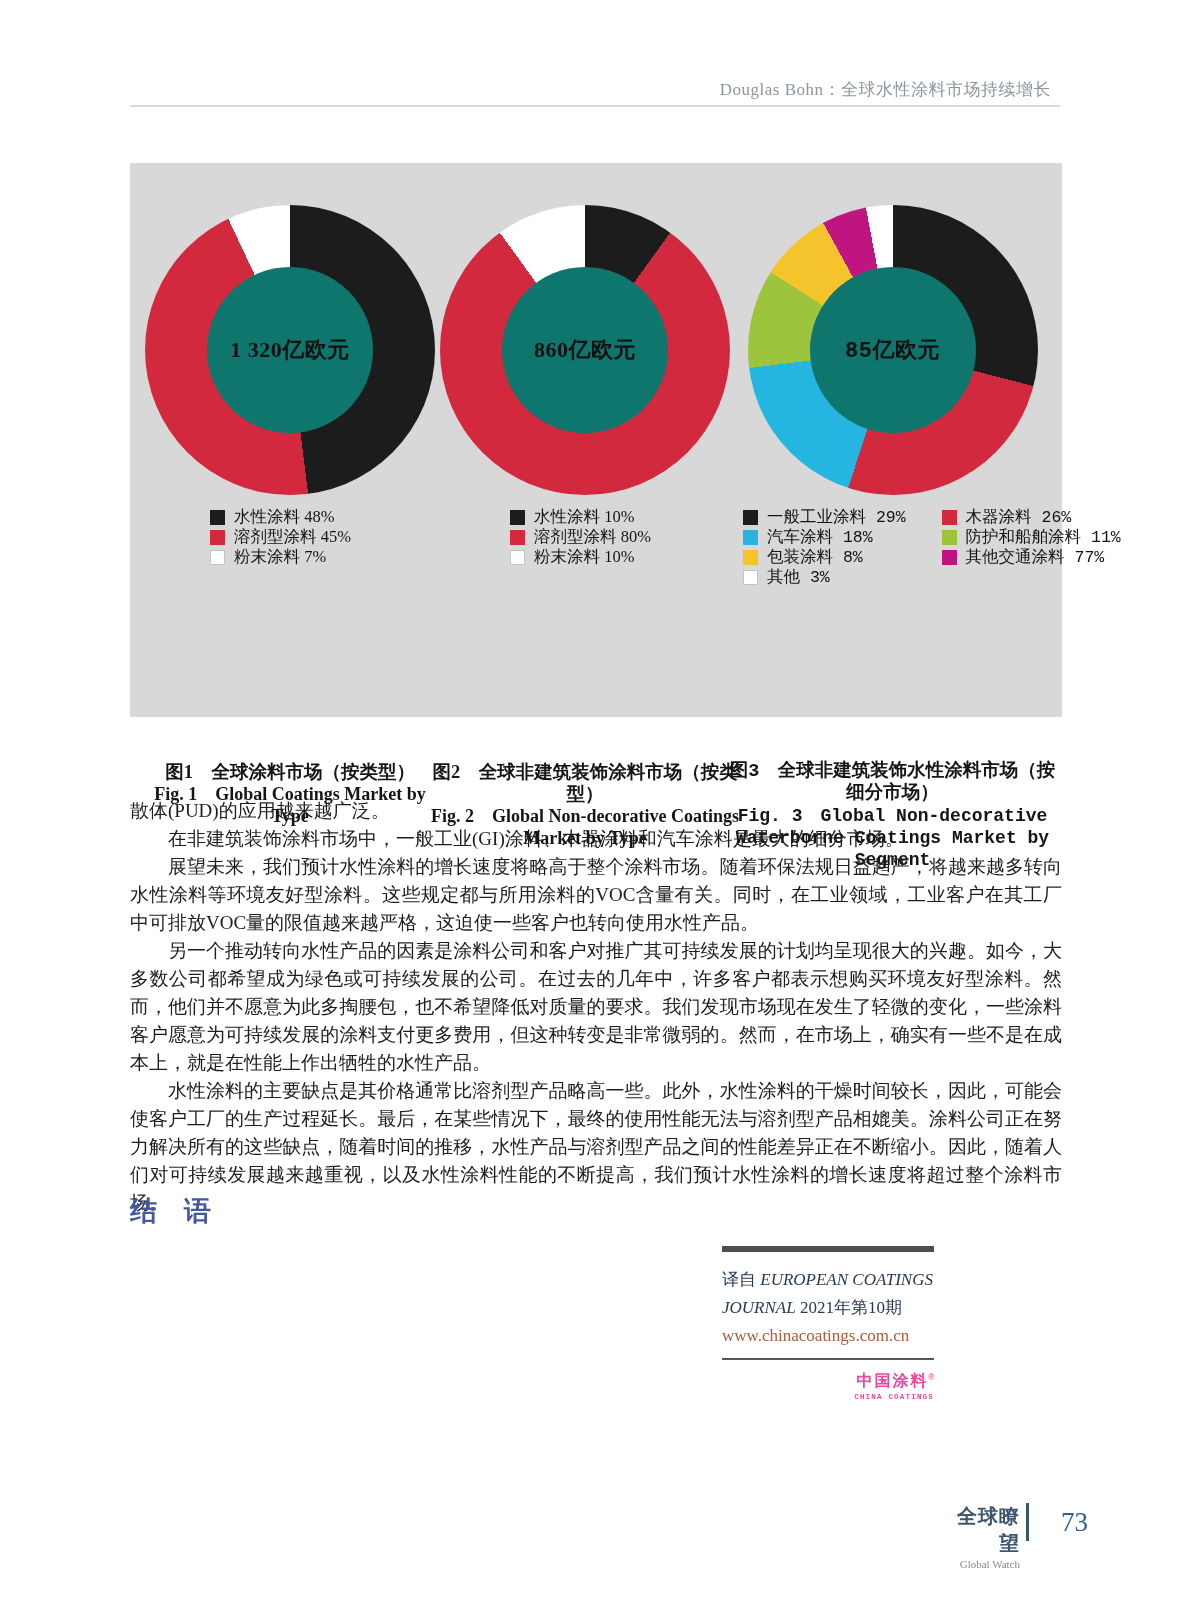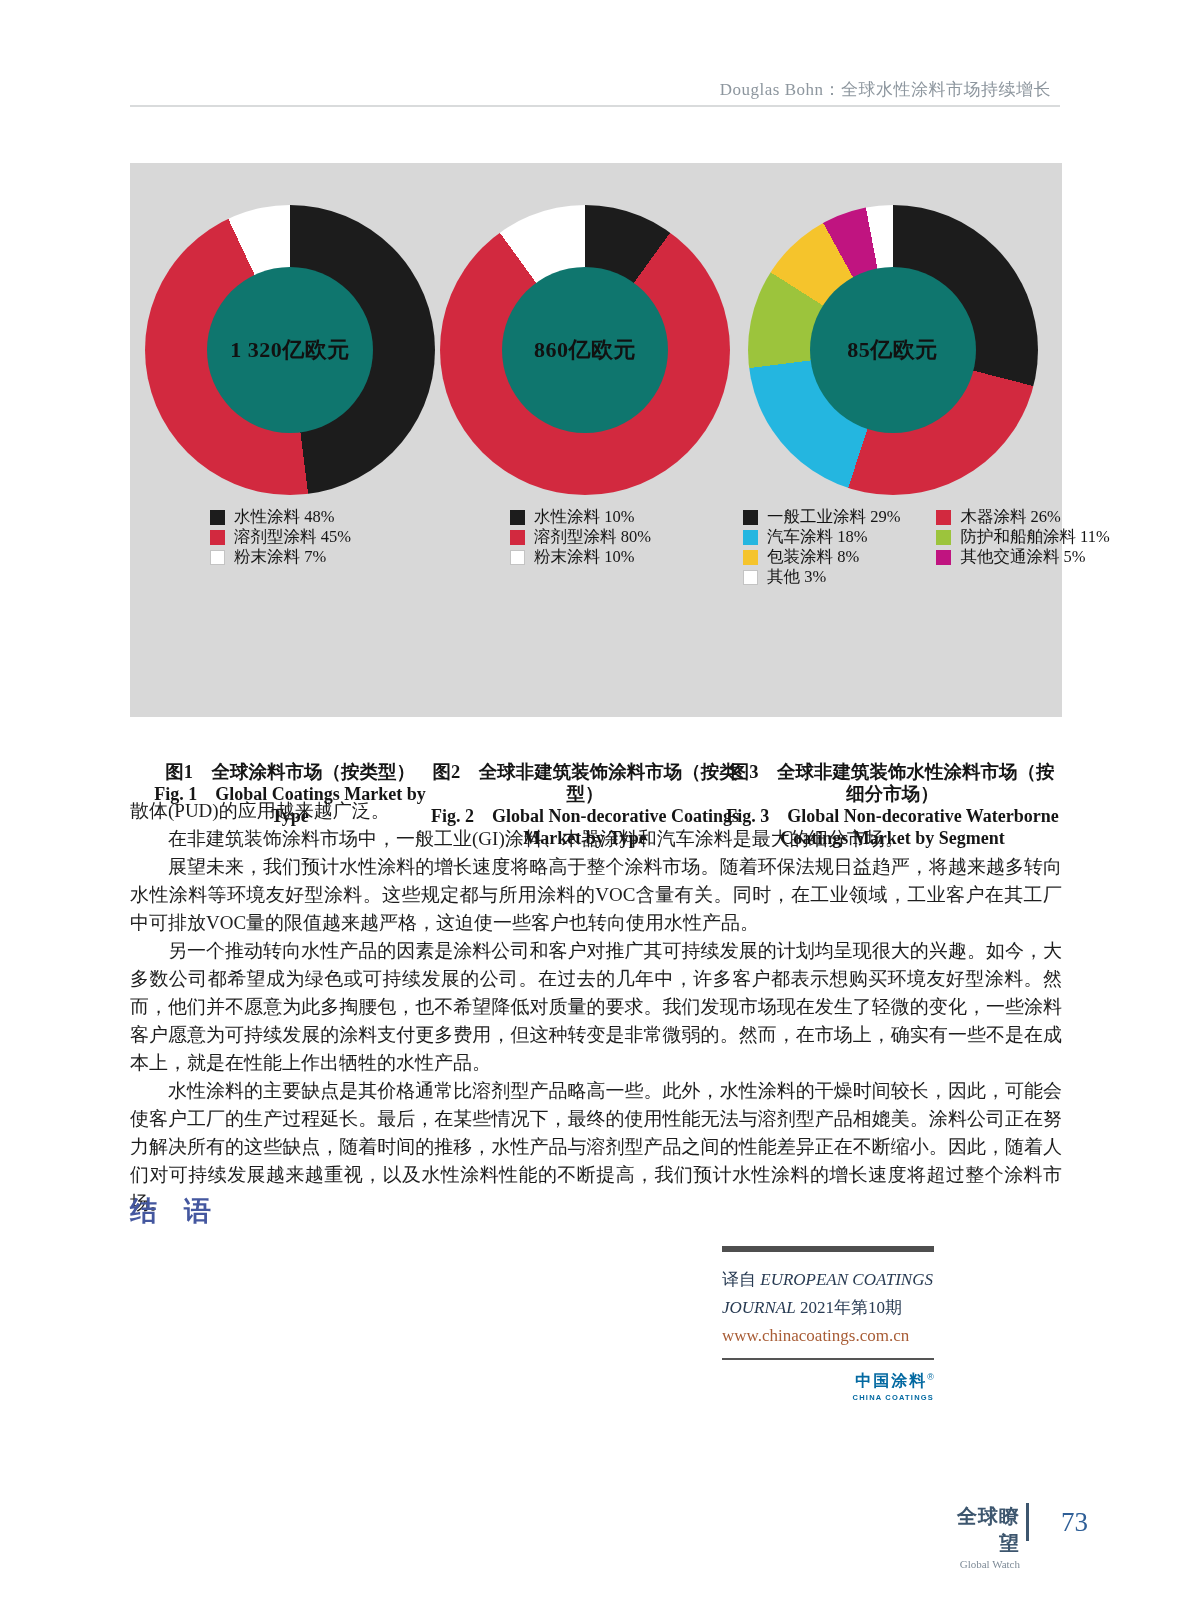--- a/index.html
+++ b/index.html
@@ -13,21 +13,21 @@
   .running-title {
     position:absolute; top:78px; right:127px; font-size:17px; color:#8d969e; letter-spacing:.5px;
   }
   .header-rule { position:absolute; top:105px; left:130px; width:930px; height:2px; background:#d9dbdc; }
 
   
   .figure-panel { position:absolute; left:130px; top:163px; width:932px; height:554px; background:#d8d8d8; }
   .chart-col { position:absolute; top:0; height:100%; }
   .chart-col.c1 { left:10px;  width:300px; }
   .chart-col.c2 { left:305px; width:300px; }
-  .chart-col.c3 { left:600px; width:325px; }
+  .chart-col.c3 { left:600px; width:325px;font-family:Liberation Mono, monospace; }
   .donut-wrap { position:absolute; top:42px; left:50%; transform:translateX(-50%); width:290px; height:290px; }
   .donut { width:290px; height:290px; border-radius:50%; }
   .donut-hole {
     position:absolute; left:50%; top:50%; transform:translate(-50%,-50%);
     width:166px; height:166px; border-radius:50%; background:#0f766e;
     display:flex; align-items:center; justify-content:center;
   }
   .center-label { font-size:22px; font-weight:bold; color:#111; letter-spacing:.5px; }
 
   .legend { position:absolute; top:344px; display:flex; gap:8px; }
@@ -64,22 +64,22 @@
     font-size:19px; line-height:29px; text-align:justify; color:#1d1d1d; text-indent:2em;
   }
 
   
   .sidebar { position:absolute; left:722px; top:1246px; width:212px; }
   .sidebar-bar { width:212px; height:6px; background:#4f4f4f; }
   .source-note { margin-top:14px; font-size:17px; line-height:28px; color:#273a52; }
   .source-note .journal { font-style:italic; }
   .sidebar-url { margin-top:4px; font-size:17px; color:#a85c35; }
   .sidebar-divider { margin-top:12px; width:212px; height:2px; background:#555555; }
-  .logo-block { margin-top:11px; text-align:right; color:#0369a1;
-    font-family:Liberation Sans, sans-serif; }
+  .logo-block { margin-top:11px; text-align:right; color:#ec4899;
+    font-family:Liberation Mono, monospace; }
   .logo-zh { font-size:16px; font-weight:bold; letter-spacing:2px; }
   .logo-tm { font-size:9px; vertical-align:super; }
   .logo-en { font-size:7.5px; font-weight:bold; letter-spacing:1.2px; margin-top:1px; }
 
   
   .footer { position:absolute; top:1503px; left:940px; display:flex; align-items:flex-start; }
   .footer-labels { text-align:right; width:80px; }
   .footer-zh { font-size:20px; font-weight:bold; color:#3d566e; letter-spacing:1px;
     font-family:"Liberation Sans","DejaVu Sans",sans-serif; }
   .footer-en { font-size:11px; color:#7e8b97; margin-top:1px; }
@@ -184,21 +184,21 @@
             <div class="legend-item">
               <span class="swatch" style="background: rgb(210, 41, 63);"></span>
               <span class="legend-text">木器涂料 26%</span>
             </div>
             <div class="legend-item">
               <span class="swatch" style="background: rgb(156, 196, 60);"></span>
               <span class="legend-text">防护和船舶涂料 11%</span>
             </div>
             <div class="legend-item">
               <span class="swatch" style="background: rgb(192, 20, 128);"></span>
-              <span class="legend-text">其他交通涂料 5%</span>
+              <span class="legend-text">其他交通涂料 77%</span>
             </div>
           </div>
         </div>
       <div class="caption">
         <div class="caption-zh">图3　全球非建筑装饰水性涂料市场（按细分市场）</div>
         <div class="caption-en">Fig. 3　Global Non-decorative Waterborne Coatings Market by Segment</div>
       </div>
     </div>
 
   </div>

